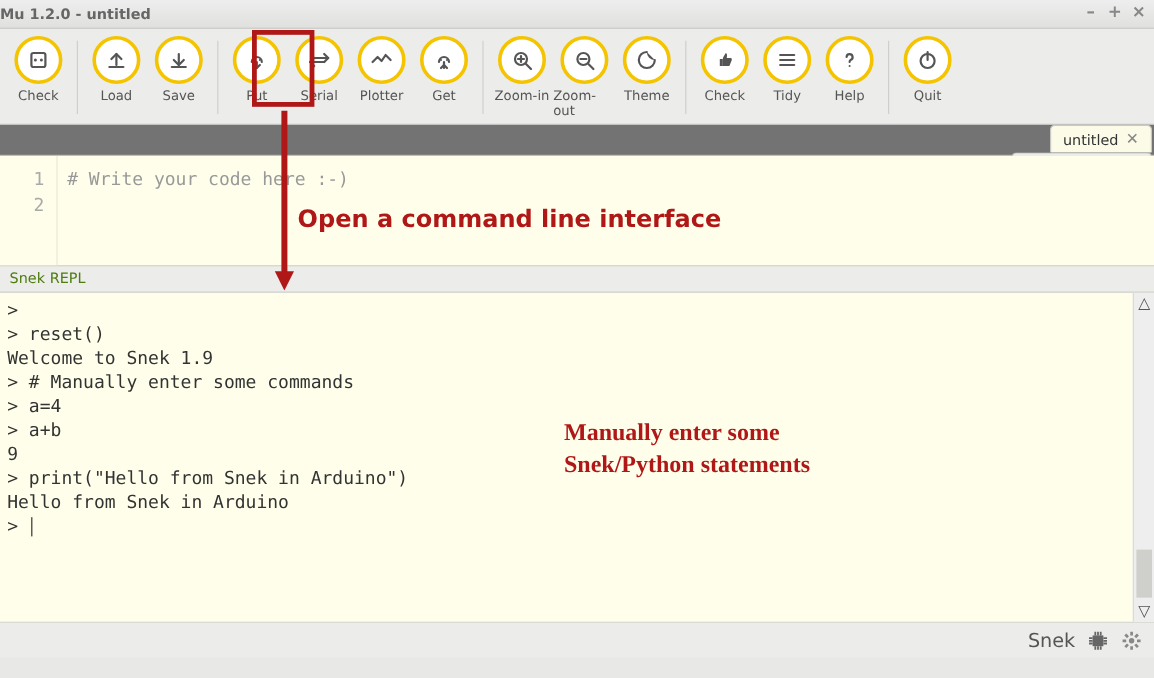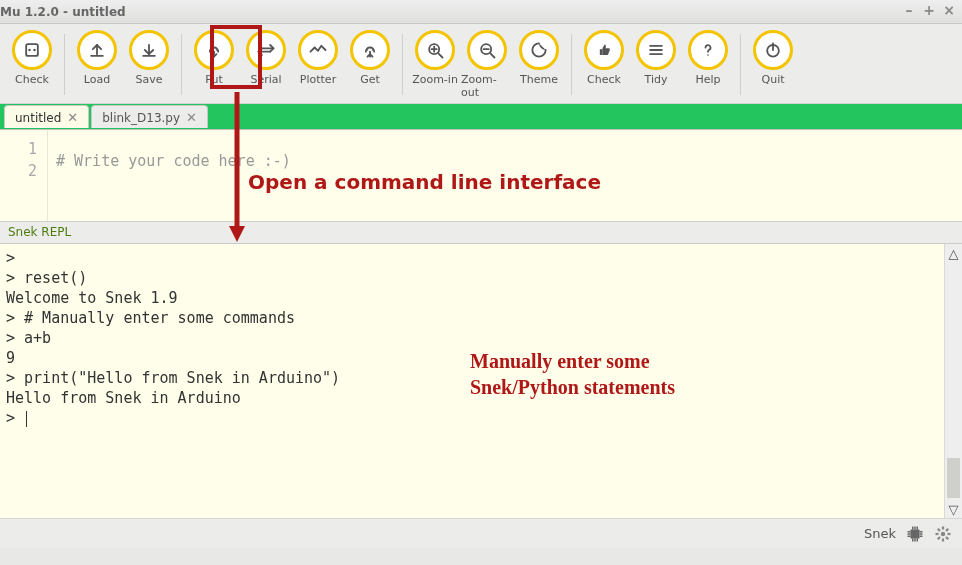--- a/index.html
+++ b/index.html
@@ -51,25 +51,26 @@
   .highlight-box {
     position:absolute;
     left:210px; top:25px;
     width:52px; height:64px;
     border:4px solid #b01818;
     pointer-events:none;
     z-index:50;
   }
   
   .tabsbar {
-    display:flex; align-items:center;
+    display:flex; align-items:flex-end;
     height:26px;
     padding-left:4px;
-    background:#22c55e;
+    background:#737373;
     border-bottom:1px solid #bfbfbb;
+    flex-direction:column;
   }
   .tab {
     display:flex; align-items:center; gap:6px;
     padding:4px 10px 3px 10px;
     border:1px solid #c8c8c4;
     border-bottom:none;
     border-radius:4px 4px 0 0;
     background:#ececea;
     margin-right:2px;
     font-size:12px; color:#555;
@@ -86,21 +87,21 @@
     font-family:"DejaVu Sans Mono","Consolas",monospace;
     font-size:15px;
     position:relative;
   }
   .gutter {
     width:48px; text-align:right; padding:8px 10px 0 0;
     color:#aaa; background:#fefeea;
     border-right:1px solid #e8e8d8;
   }
   .gutter div{ line-height:22px;}
-  .code { padding:20px 0 0 8px; color:#999;}
+  .code { padding:8px 0 0 8px; color:#999;}
   .code .line{ line-height:22px; white-space:pre;}
   
   .replhdr {
     height:22px; background:#ececea;
     border-bottom:1px solid #cacac6;
     padding:3px 8px; font-size:12px; color:#4d7c0f;
   }
   
   .replwrap{
     position:relative;
@@ -126,21 +127,21 @@
   }
   .vscroll .arrow{ height:18px; display:flex; align-items:center; justify-content:center; color:#555;}
   .vscroll .thumb{ flex:0 0 40px; background:#cfcfcc; margin:auto 2px 2px 2px;}
   
   .statusbar{
     height:30px;
     display:flex; align-items:center; justify-content:flex-end;
     gap:10px; padding:0 10px;
     background:#ececea;
     border-top:1px solid #d6d6d2;
-    font-size:13px; color:#555;
+    font-size:16px; color:#555;
   }
   .statusbar .chip{ width:18px; height:18px; }
   .statusbar .gear{ width:18px; height:18px; }
   
   .anno {
     position:absolute;
     color:#b01818;
     font-weight:bold;
     font-size:20px;
     z-index:60;
@@ -349,21 +350,21 @@
       <div class="line"># Write your code here :-)</div>
       <div class="line"></div>
     </div>
 </div>
 
 <div class="replhdr">
   <span>Snek REPL</span>
 </div>
 
 <div class="replwrap">
-  <div class="repl" id="replbody"><div>&gt;</div><div>&gt; reset()</div><div>Welcome to Snek 1.9</div><div>&gt; # Manually enter some commands</div><div>&gt; a+b</div><div>9</div><div>&gt; print("Hello from Snek in Arduino")</div><div>Hello from Snek in Arduino</div><div>&gt; <span class="caret"></span></div></div>
+  <div class="repl" id="replbody"><div>&gt;</div><div>&gt; reset()</div><div>Welcome to Snek 1.9</div><div>&gt; # Manually enter some commands</div><div>&gt; a=4</div><div>&gt; a+b</div><div>9</div><div>&gt; print("Hello from Snek in Arduino")</div><div>Hello from Snek in Arduino</div><div>&gt; <span class="caret"></span></div></div>
   <div class="vscroll">
     <div class="arrow">△</div>
     <div style="flex:1"></div>
     <div class="thumb"></div>
     <div class="arrow">▽</div>
   </div>
 </div>
 
 <div class="statusbar">
   <span>Snek</span>

